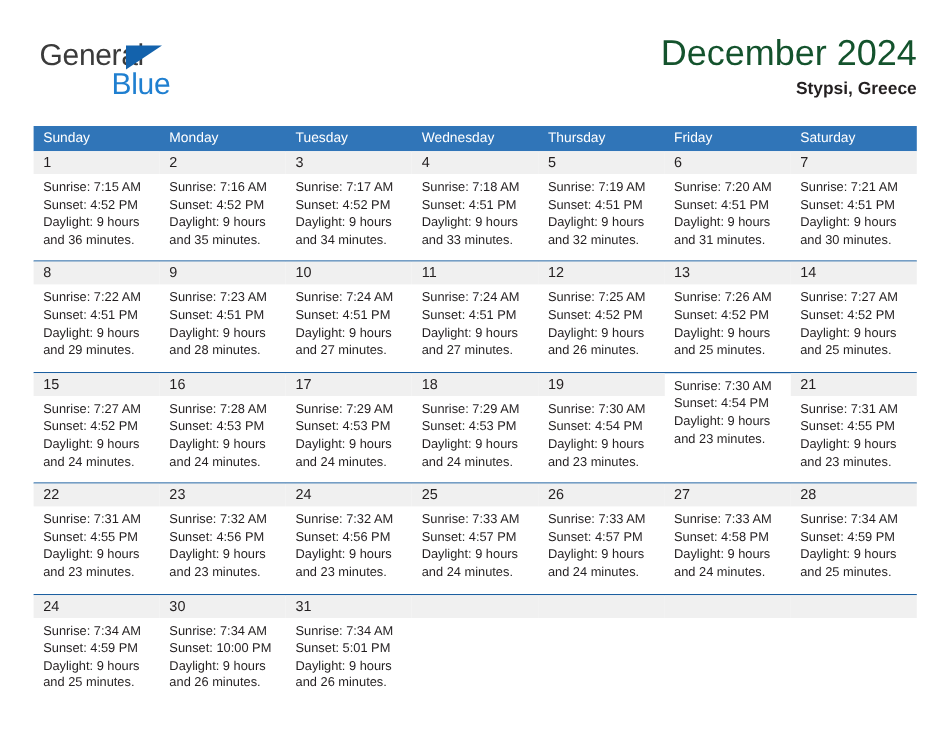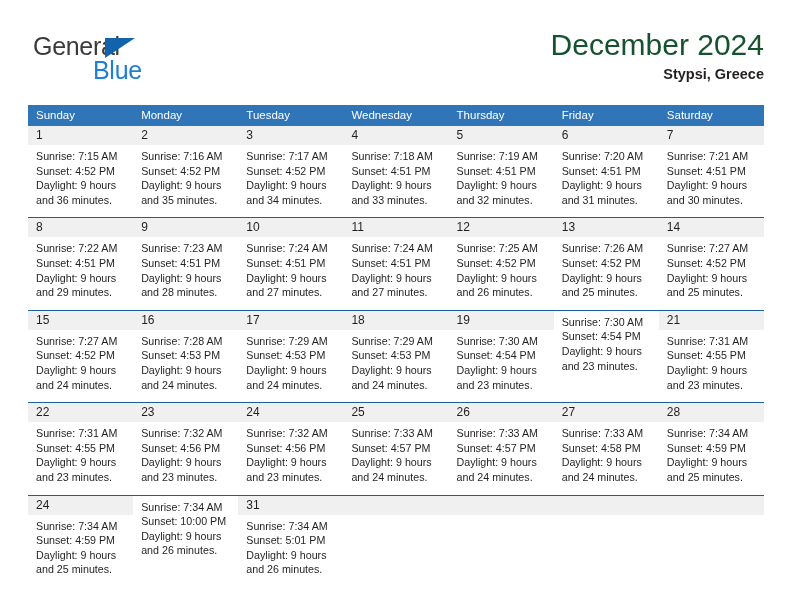--- a/index.html
+++ b/index.html
@@ -496,20 +496,23 @@
               <div class="daynum">24</div>
             </div>
             <div class="day-lines">
               <div class="dl">Sunrise: 7:34 AM</div>
               <div class="dl">Sunset: 4:59 PM</div>
               <div class="dl">Daylight: 9 hours</div>
               <div class="dl">and 25 minutes.</div>
             </div>
           </div>
           <div class="day">
+            <div class="daynum-band">
+              <div class="daynum">30</div>
+            </div>
             <div class="day-lines">
               <div class="dl">Sunrise: 7:34 AM</div>
               <div class="dl">Sunset: 10:00 PM</div>
               <div class="dl">Daylight: 9 hours</div>
               <div class="dl">and 26 minutes.</div>
             </div>
           </div>
           <div class="day">
             <div class="daynum-band">
               <div class="daynum">31</div>

